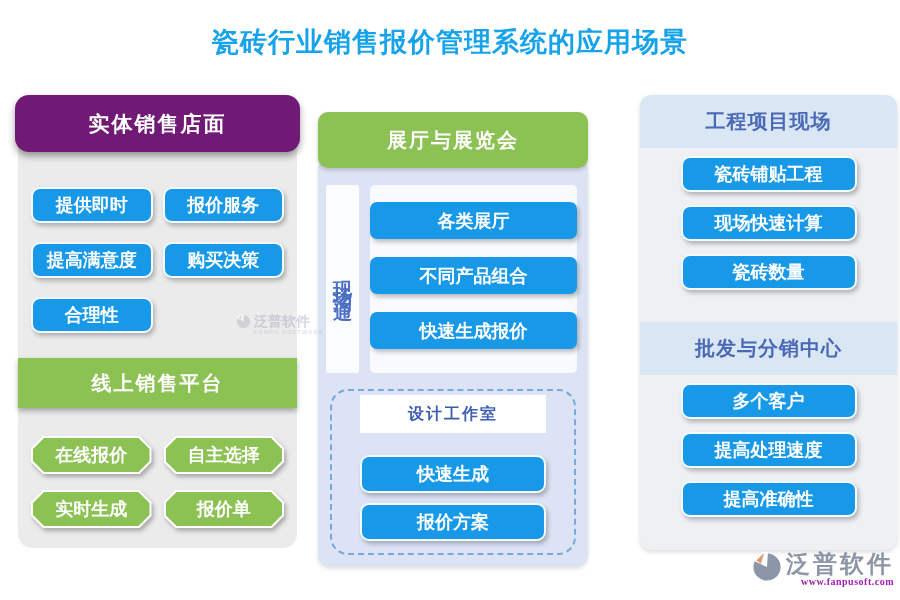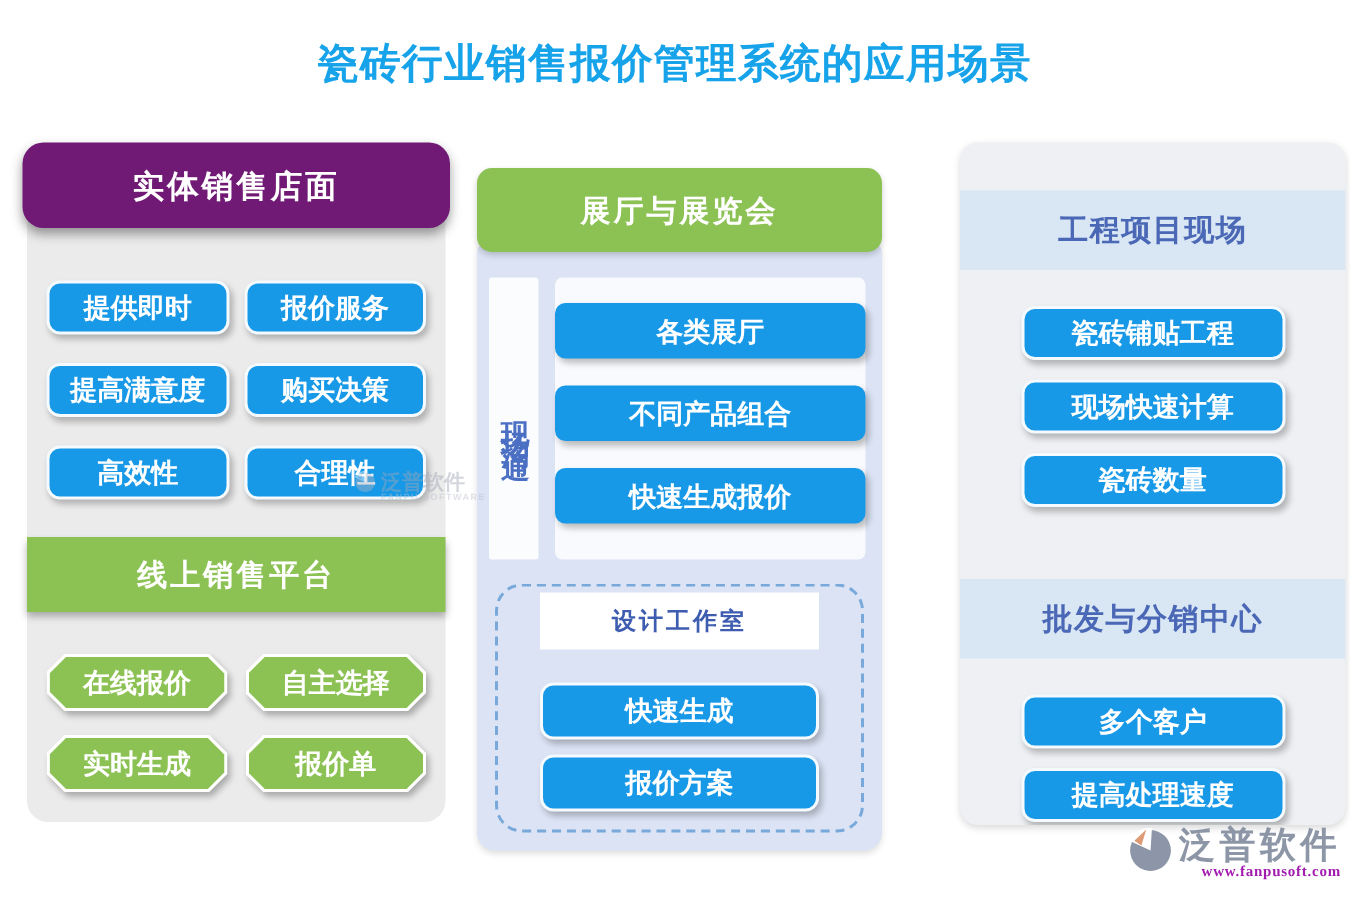--- a/index.html
+++ b/index.html
@@ -104,23 +104,23 @@
   .studio .bluebtn + .bluebtn { margin-top: 10px; }
 
   
   .col-right { position: absolute; left: 640px; top: 95px; width: 257px; }
   .rcard {
     background: #EEF0F3; border-radius: 12px; overflow: hidden;
     box-shadow: 0 2px 5px rgba(0,0,0,.15); height: 455px;
   }
   .rband {
     height: 53px; background: #D9E6F4; color: #4A68B5; font-size: 20px; letter-spacing: 1px;
-    display: flex; align-items: center; justify-content: center; margin-top: 32px;
-  }
-  .rsec { padding-top: 24px; display: flex; flex-direction: column; align-items: center; gap: 13px; }
+    display: flex; align-items: center; justify-content: center;
+  }
+  .rsec { padding-top: 8px; display: flex; flex-direction: column; align-items: center; gap: 13px; }
   .rsec1 { height: 174px; }
   .rsec .bluebtn { width: 176px; }
 
   
   .watermark {
     position: absolute; left: 236px; top: 314px; opacity: .45;
     display: flex; align-items: flex-start; gap: 3px; z-index: 5;
   }
   .watermark .wm-txt { color: #9FA6B6; font-size: 14px; line-height: 15px; }
   .watermark .wm-sub { color: #B9BECB; font-size: 6px; letter-spacing: 1px; }
@@ -138,21 +138,20 @@
 <div class="title">瓷砖行业销售报价管理系统的应用场景</div>
 
 <div class="col-left">
   <div class="lheader">实体销售店面</div>
   <div class="lbody">
     <div class="grid2">
       <div class="bluebtn">提供即时</div>
       <div class="bluebtn">报价服务</div>
       <div class="bluebtn">提高满意度</div>
       <div class="bluebtn">购买决策</div>
-      <div class="bluebtn">高效性</div>
       <div class="bluebtn">合理性</div>
     </div>
     <div class="lgreen">线上销售平台</div>
     <div class="ggrid">
       <div class="gwrap">
           <div class="gouter">
             <div class="ginner">在线报价</div>
           </div>
         </div>
       <div class="gwrap">

